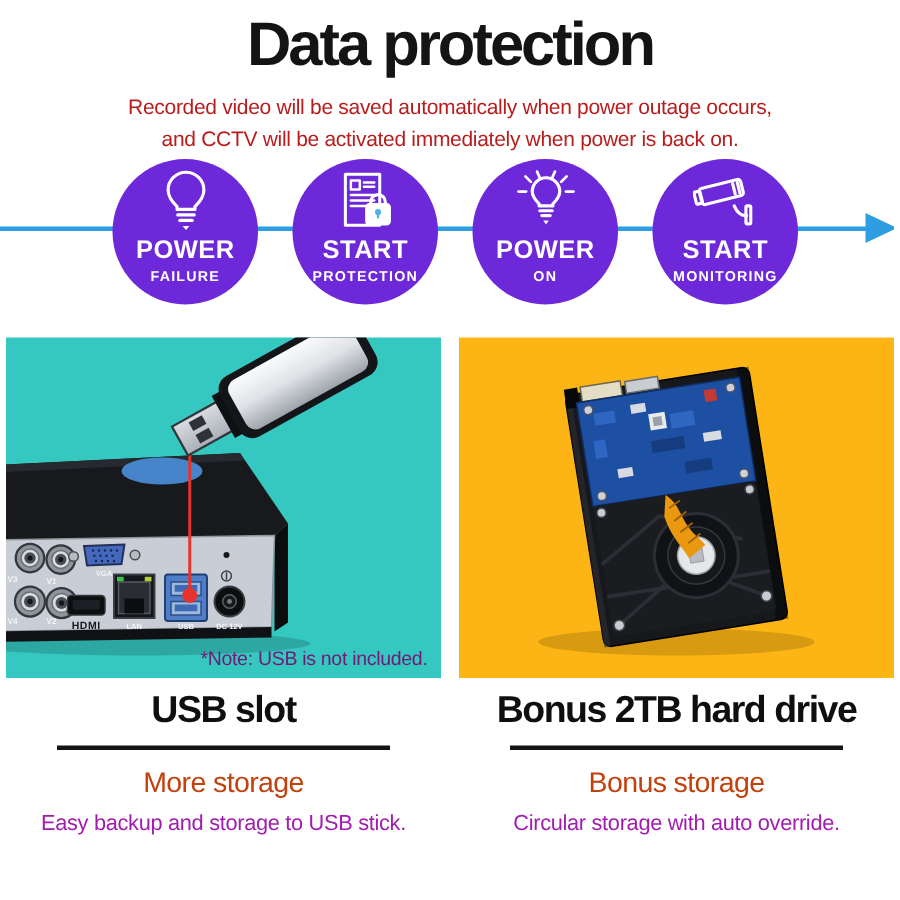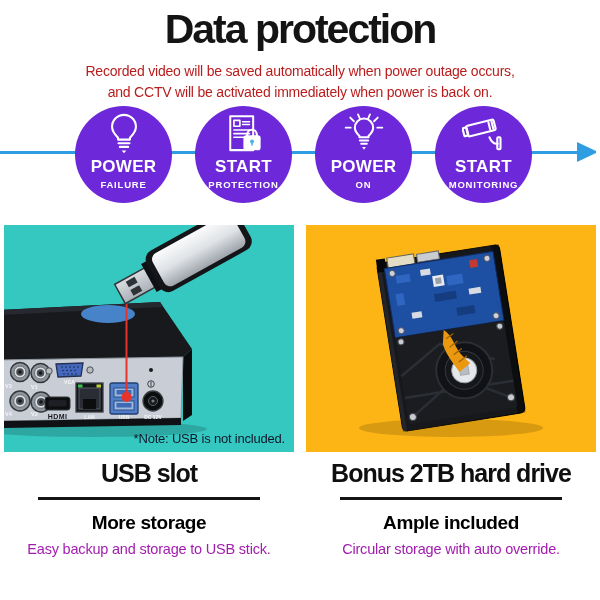--- a/index.html
+++ b/index.html
@@ -29,28 +29,28 @@
   .step svg{margin-top:7px;}
   .step-l1{font-size:17px;font-weight:bold;letter-spacing:0.3px;margin-top:0;}
   .step-l2{font-size:9.5px;font-weight:bold;letter-spacing:0.8px;margin-top:2px;}
   .s1{left:75px;} .s2{left:195px;} .s3{left:315px;} .s4{left:435px;}
   
   .panel{position:absolute;top:225px;width:290px;height:227px;}
   .panel-left{left:4px;background:#35C8C0;}
   .panel-right{left:306px;background:#FDB515;}
   .panel svg.art{position:absolute;left:0;top:0;}
   .note{
-    position:absolute;right:9px;bottom:6px;color:#0f172a;font-size:13px;letter-spacing:-0.2px;
+    position:absolute;right:9px;bottom:6px;color:#701a75;font-size:13px;letter-spacing:-0.2px;
   }
   
   .feature{position:absolute;top:459px;width:290px;text-align:center;}
   .f-left{left:4px;} .f-right{left:306px;}
   .feature h2{margin:0;font-size:25px;font-weight:bold;letter-spacing:-1px;color:#0f0f0f;}
   .rule{width:222px;height:3px;background:#141414;margin:9px auto 0;}
-  .feature h3{margin:12px 0 0;font-size:19px;font-weight:bold;letter-spacing:-0.4px;color:#000000;}
+  .feature h3{margin:12px 0 0;font-size:19px;font-weight:normal;letter-spacing:-0.4px;color:#c2410c;}
   .feature p{margin:7px 0 0;font-size:14.5px;color:#a21caf;letter-spacing:-0.2px;}
   .icon{stroke:#fff;fill:none;stroke-width:2.3;stroke-linecap:round;stroke-linejoin:round;}
   text.port-label{font-family:"Liberation Sans",sans-serif;font-weight:bold;fill:#f4f5f6;}
 </style>
 </head>
 <body>
 
 <div class="canvas">
 
   <h1 class="title">Data protection</h1>
@@ -305,17 +305,17 @@
   <section class="feature f-left">
     <h2>USB slot</h2>
     <div class="rule"></div>
     <h3>More storage</h3>
     <p>Easy backup and storage to USB stick.</p>
   </section>
 
   <section class="feature f-right">
     <h2>Bonus 2TB hard drive</h2>
     <div class="rule"></div>
-    <h3>Ample included</h3>
+    <h3>Bonus storage</h3>
     <p>Circular storage with auto override.</p>
   </section>
 
 </div>
 
 </body></html>

